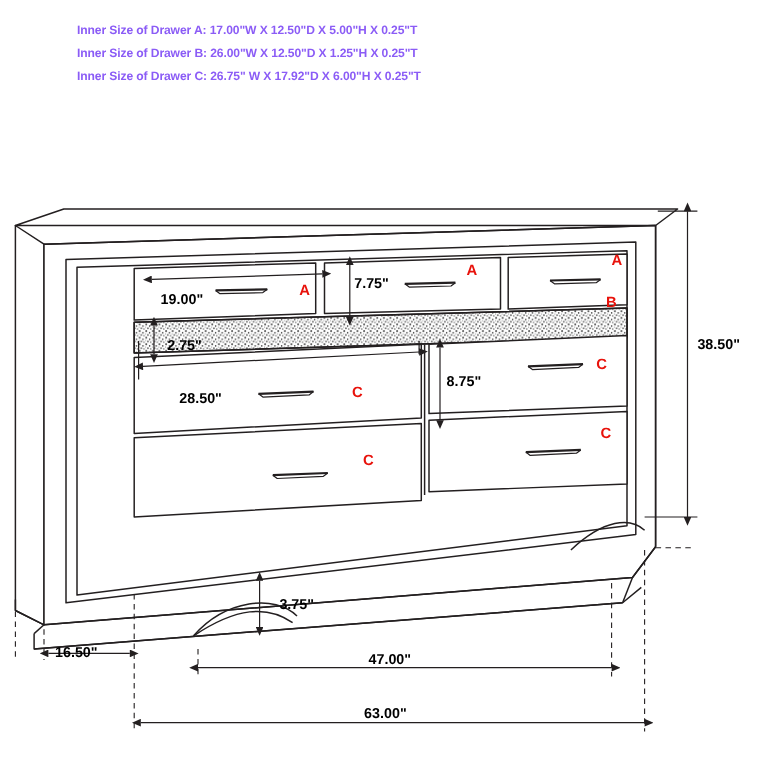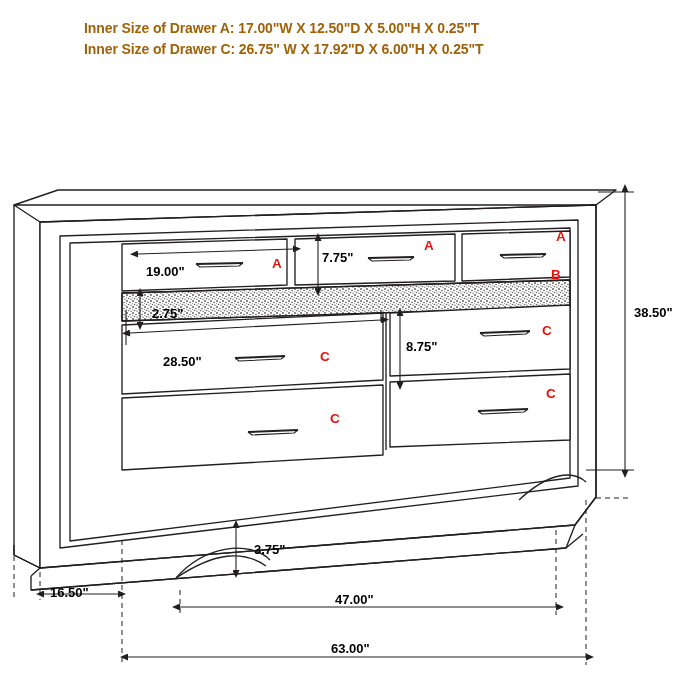--- a/index.html
+++ b/index.html
@@ -14,26 +14,26 @@
     position: relative;
     overflow: hidden;
   }
   #stage {
     position: relative;
     width: 700px;
     height: 700px;
   }
   .spec-block {
     position: absolute;
-    left: 84px;
+    left: 70px;
     top: 18px;
     width: 600px;
-    font-size: 14px;
+    font-size: 11px;
     font-weight: bold;
-    color: #a16207;
+    color: #8b5cf6;
     line-height: 21px;
     letter-spacing: -0.1px;
   }
   .spec-line { white-space: nowrap; }
   svg.diagram {
     position: absolute;
     left: 0;
     top: 0;
     width: 700px;
     height: 700px;
@@ -53,20 +53,21 @@
     white-space: nowrap;
   }
 </style>
 </head>
 <body>
 
 <div id="stage">
 
   <div class="spec-block">
     <div class="spec-line">Inner Size of Drawer A: 17.00"W X 12.50"D X 5.00"H X 0.25"T</div>
+    <div class="spec-line">Inner Size of Drawer B: 26.00"W X 12.50"D X 1.25"H X 0.25"T</div>
     <div class="spec-line">Inner Size of Drawer C: 26.75" W X 17.92"D X 6.00"H X 0.25"T</div>
   </div>
 
   <svg class="diagram" viewBox="0 0 700 700">
     <defs>
       <marker id="arrowStart" markerWidth="9" markerHeight="7" refX="8" refY="3.5" orient="auto" markerUnits="userSpaceOnUse">
         <path d="M8,0 L0,3.5 L8,7 z" fill="#231f20"></path>
       </marker>
       <marker id="arrowEnd" markerWidth="9" markerHeight="7" refX="1" refY="3.5" orient="auto" markerUnits="userSpaceOnUse">
         <path d="M1,0 L9,3.5 L1,7 z" fill="#231f20"></path>

